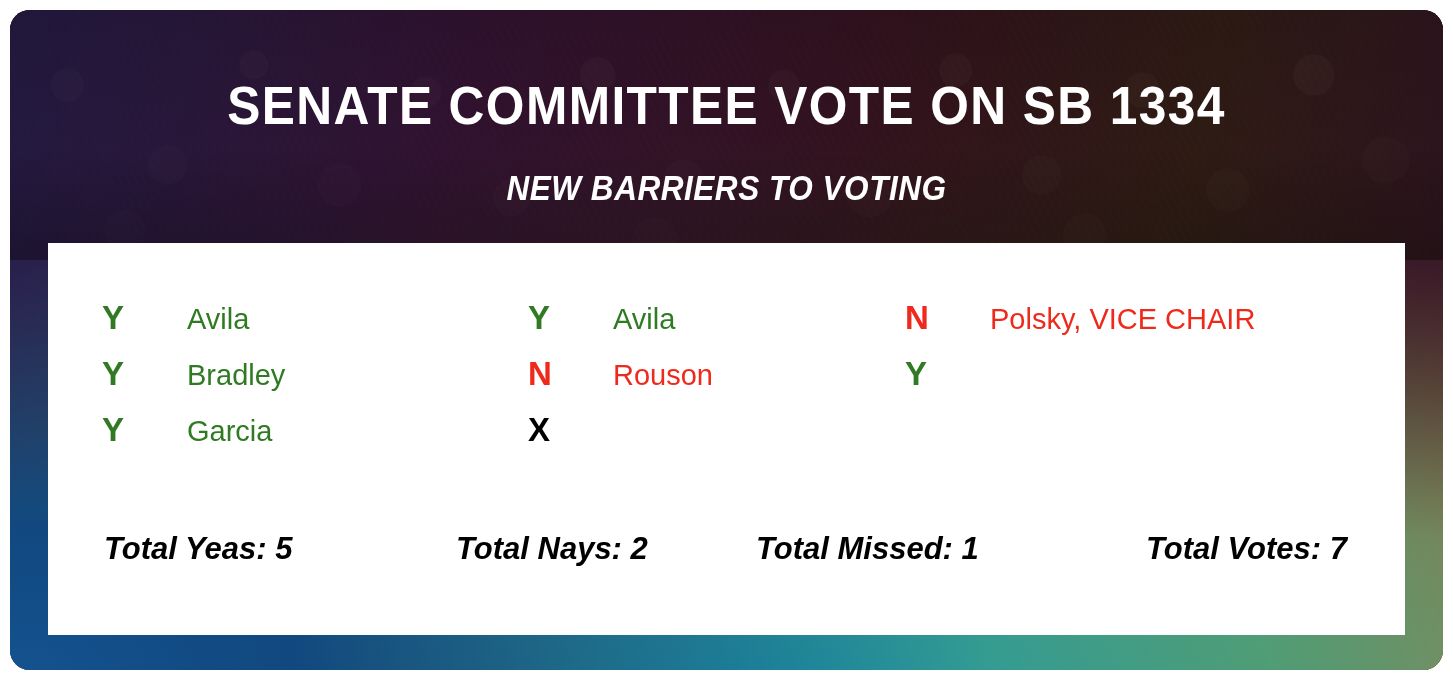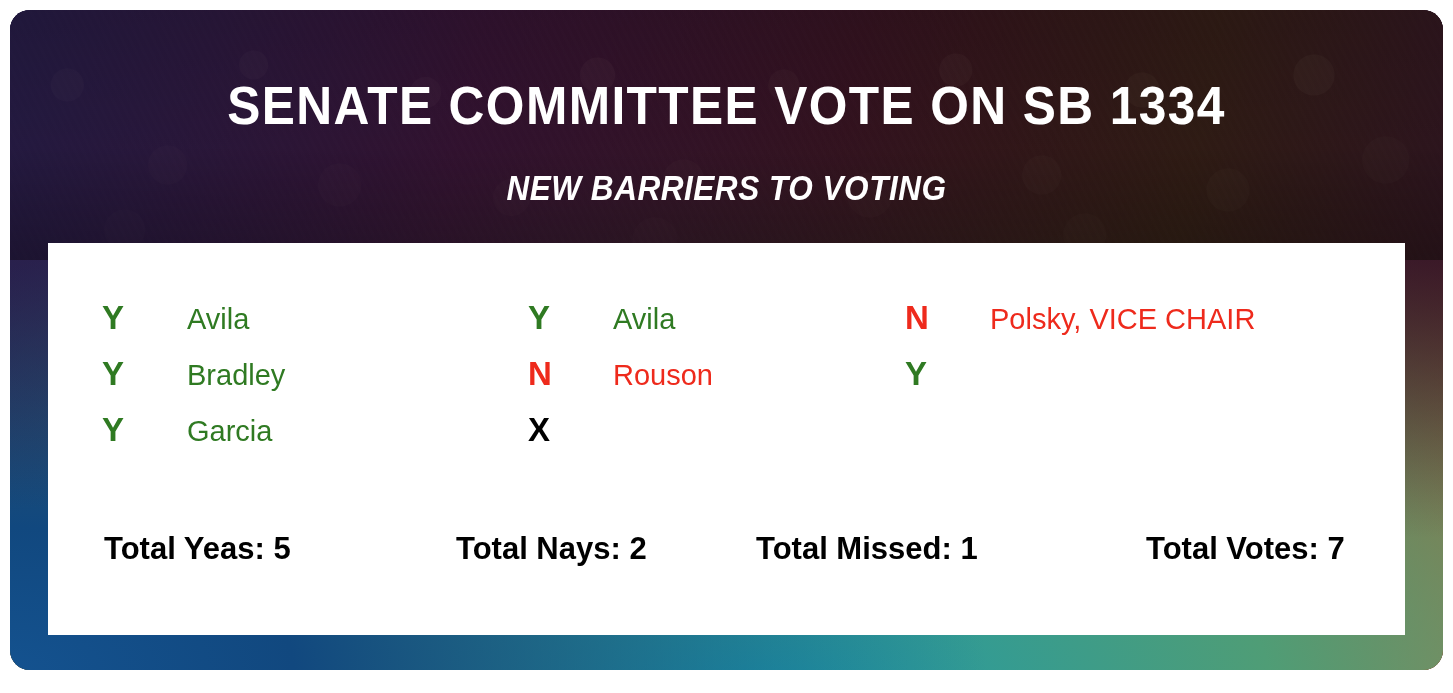--- a/index.html
+++ b/index.html
@@ -166,20 +166,21 @@
   .yea  { color: #2f7a22; }
   .nay  { color: #ee2a1c; }
   .miss { color: #000000; }
 
   
   .totals {
     position: absolute;
     left: 0; right: 0;
     top: 290px;
     height: 50px;
+    font-style: italic;
   }
   .total-item {
     position: absolute;
     color: #000000;
     font-size: 31px;
     font-weight: bold;
     white-space: nowrap;
     line-height: 1;
   }
   .total-item.t0 { left: 56px; }

